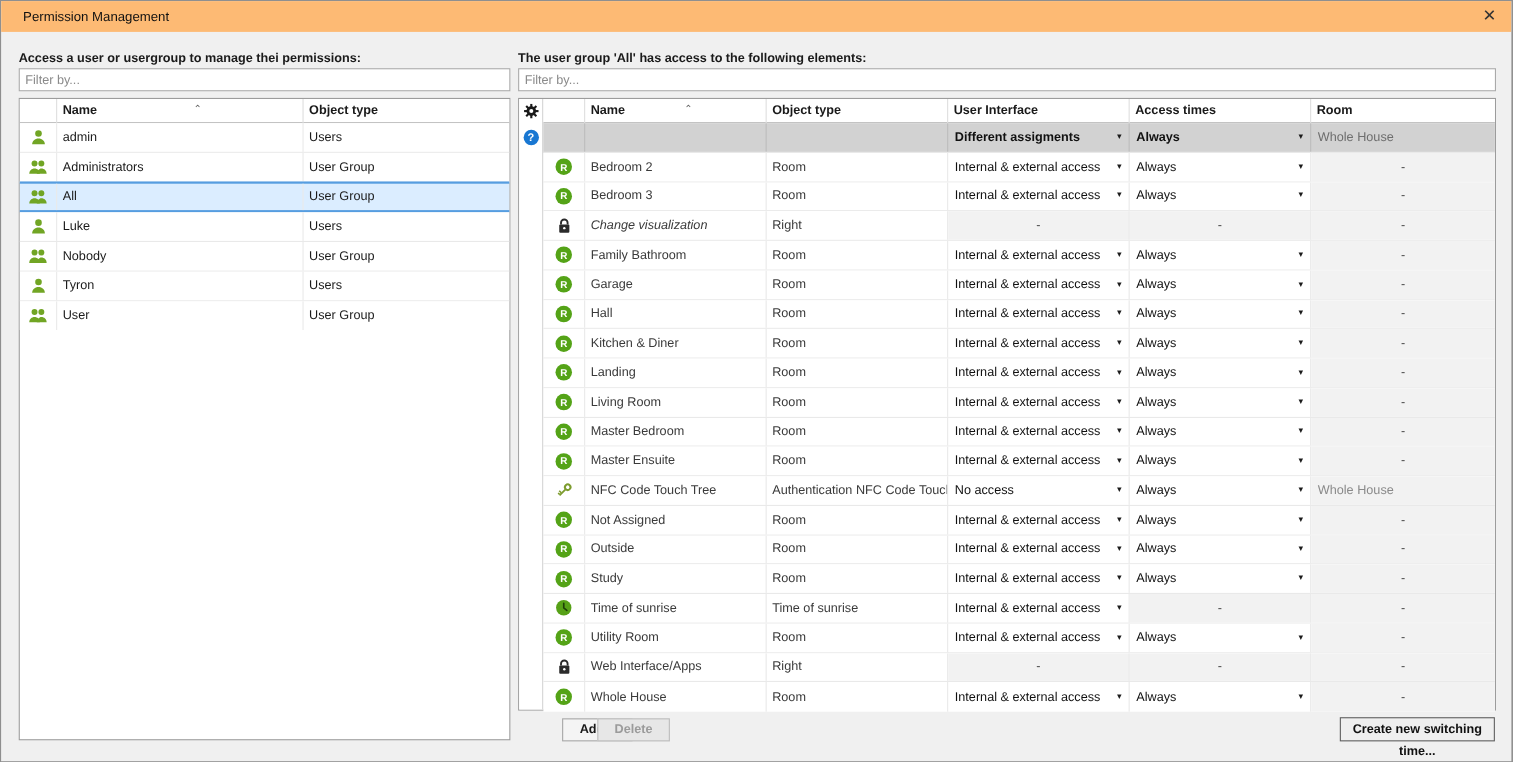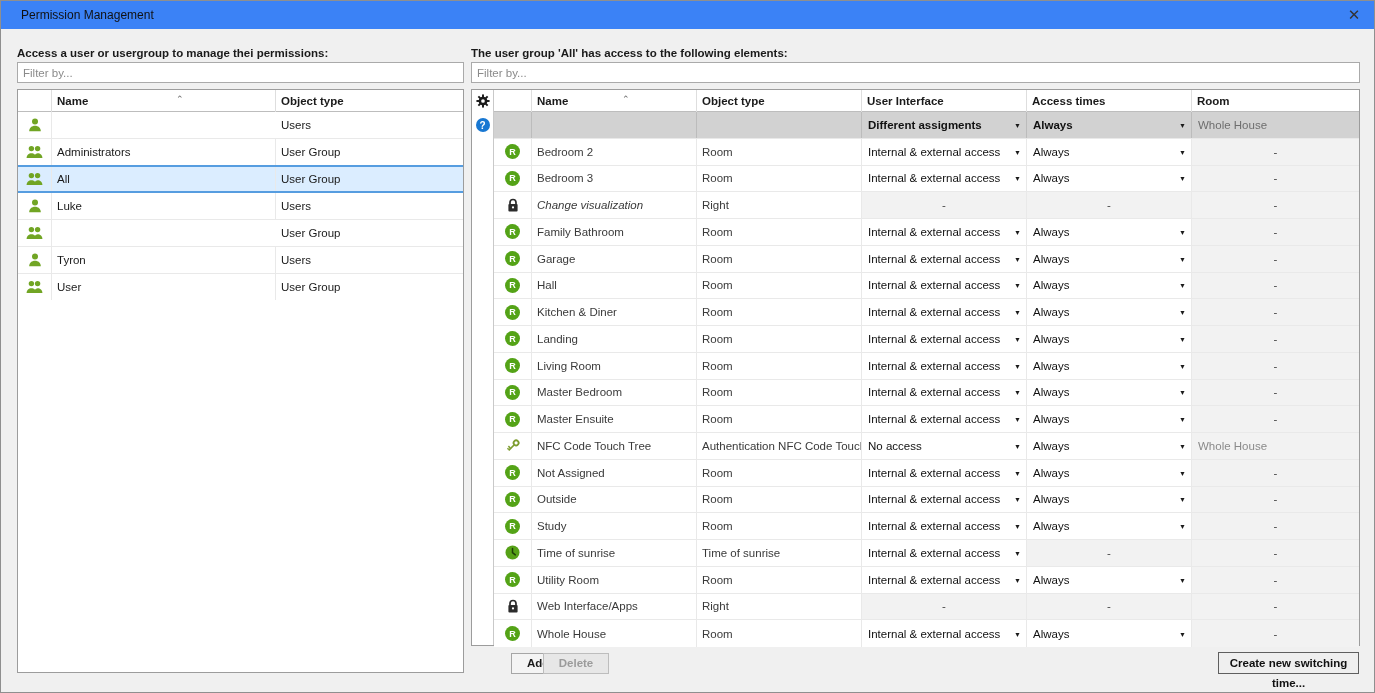--- a/index.html
+++ b/index.html
@@ -2,21 +2,21 @@
 <html><head>
 <meta charset="utf-8">
 <style>
   * { margin:0; padding:0; box-sizing:border-box; }
   html,body { background:#444; }
   body { font-family:"Liberation Sans", sans-serif; }
   .window{
     position:relative; width:1375px; height:693px; background:#f0f0f0;
     border:1px solid #8f8f8f; overflow:hidden;
   }
-  .titlebar{ position:absolute; left:0; top:0; width:100%; height:28px; background:#3b82f6; }
+  .titlebar{ position:absolute; left:0; top:0; width:100%; height:28px; background:#fdba74; }
   .title{ position:absolute; left:20px; top:0; line-height:28px; font-size:12px; color:#111; }
   .close-btn{ position:absolute; right:8px; top:3px; width:24px; height:22px; text-align:center;
     line-height:22px; font-size:15px; color:#333; cursor:pointer; }
   .section-label{ position:absolute; top:46px; font-size:11.5px; font-weight:600; color:#1a1a1a; }
   .filter-input{ position:absolute; top:61px; height:21px; border:1px solid #aaaaaa; background:#fff;
     font-family:"Liberation Sans", sans-serif; font-size:11.5px; padding:0 5px; color:#222; }
   .filter-input::placeholder{ color:#8a8a8a; opacity:1; }
   .table-box{ position:absolute; top:88px; background:#fff; border:1px solid #9c9c9c; }
   .hdr-row{ position:relative; height:22px; border-bottom:1px solid #bdbdbd; background:#fff; }
   .hdr-cell{ position:absolute; top:0; height:22px; line-height:22px; font-size:11.5px; font-weight:700;
@@ -81,20 +81,21 @@
       </div>
     </div>
     <div id="left-tbody">
         <div class="row left-row">
           <div class="cell icon-cell" style="left:0; width:34px;">
             <svg width="16" height="16" viewBox="0 0 16 16">
               <circle cx="8" cy="4.4" r="3" fill="#71a524"></circle>
               <path d="M2.2 14.2c0-3.2 2.6-5.4 5.8-5.4s5.8 2.2 5.8 5.4z" fill="#71a524"></path>
             </svg>
           </div>
+          <div class="cell text-cell" style="left:34px; width:224px;">admin</div>
           <div class="cell text-cell last" style="left:258px; width:187px;">Users</div>
         </div>
         <div class="row left-row">
           <div class="cell icon-cell" style="left:0; width:34px;">
             <svg width="17" height="16" viewBox="0 0 17 16">
               <circle cx="5.4" cy="4.6" r="2.7" fill="#71a524"></circle>
               <path d="M0.6 14c0-2.9 2.2-4.8 4.8-4.8s4.8 1.9 4.8 4.8z" fill="#71a524"></path>
               <circle cx="11.6" cy="4.6" r="2.7" fill="#71a524"></circle>
               <path d="M7.4 14c.4-2.6 2.1-4.8 4.2-4.8 2.6 0 4.8 1.9 4.8 4.8z" fill="#71a524"></path>
             </svg>
@@ -126,20 +127,21 @@
         </div>
         <div class="row left-row">
           <div class="cell icon-cell" style="left:0; width:34px;">
             <svg width="17" height="16" viewBox="0 0 17 16">
               <circle cx="5.4" cy="4.6" r="2.7" fill="#71a524"></circle>
               <path d="M0.6 14c0-2.9 2.2-4.8 4.8-4.8s4.8 1.9 4.8 4.8z" fill="#71a524"></path>
               <circle cx="11.6" cy="4.6" r="2.7" fill="#71a524"></circle>
               <path d="M7.4 14c.4-2.6 2.1-4.8 4.2-4.8 2.6 0 4.8 1.9 4.8 4.8z" fill="#71a524"></path>
             </svg>
           </div>
+          <div class="cell text-cell" style="left:34px; width:224px;">Nobody</div>
           <div class="cell text-cell last" style="left:258px; width:187px;">User Group</div>
         </div>
         <div class="row left-row">
           <div class="cell icon-cell" style="left:0; width:34px;">
             <svg width="16" height="16" viewBox="0 0 16 16">
               <circle cx="8" cy="4.4" r="3" fill="#71a524"></circle>
               <path d="M2.2 14.2c0-3.2 2.6-5.4 5.8-5.4s5.8 2.2 5.8 5.4z" fill="#71a524"></path>
             </svg>
           </div>
           <div class="cell text-cell" style="left:34px; width:224px;">Tyron</div>

